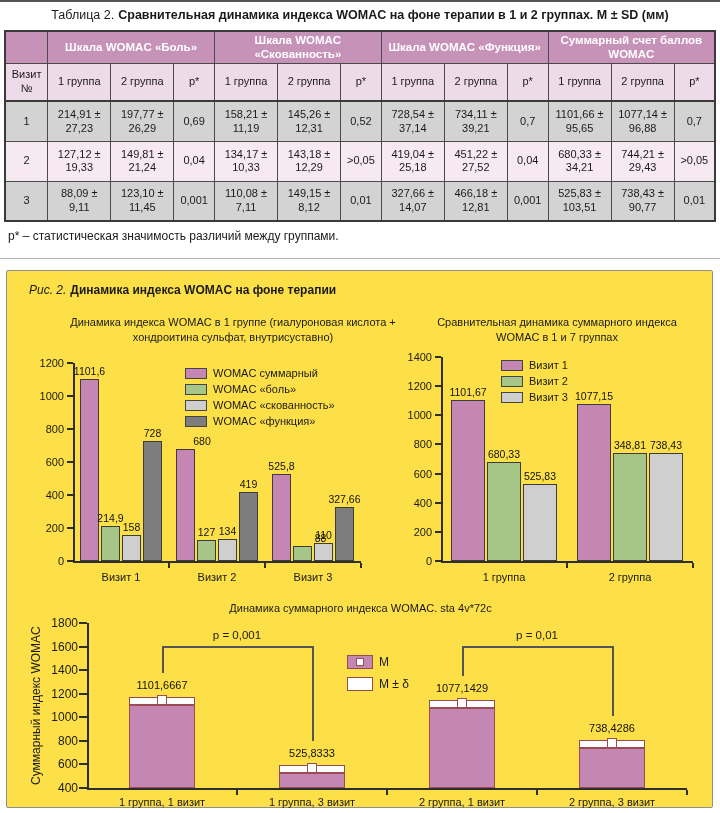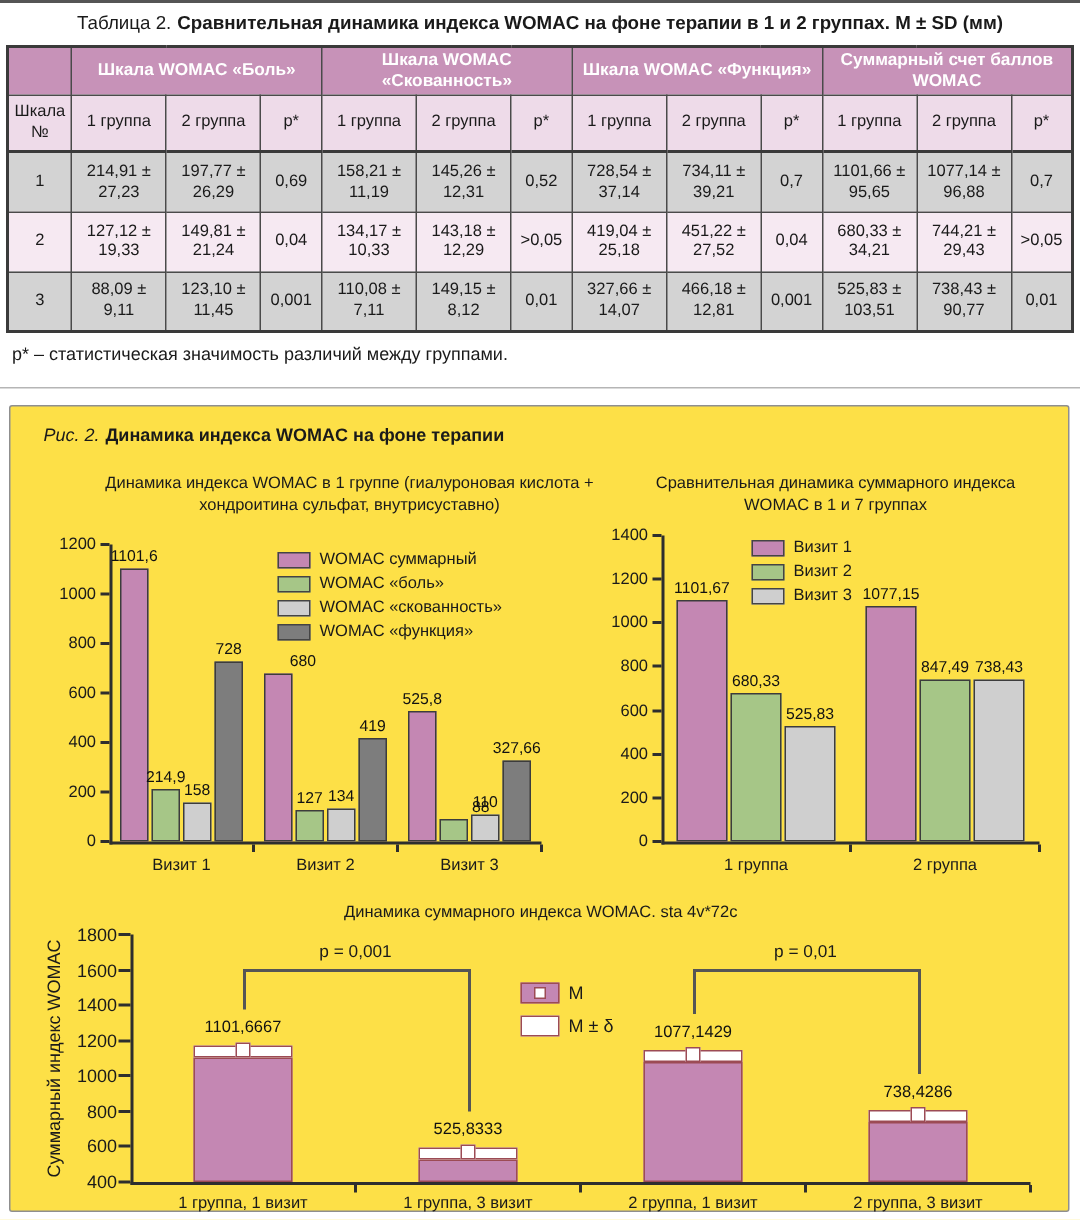--- a/index.html
+++ b/index.html
@@ -88,21 +88,21 @@
       </colgroup>
       <thead>
         <tr>
           <th class="ghead corner"></th>
           <th class="ghead" colspan="3">Шкала WOMAC «Боль»</th>
           <th class="ghead" colspan="3">Шкала WOMAC «Скованность»</th>
           <th class="ghead" colspan="3">Шкала WOMAC «Функция»</th>
           <th class="ghead" colspan="3">Суммарный счет баллов WOMAC</th>
         </tr>
         <tr>
-          <th class="vhead">Шкала №</th>
+          <th class="vhead">Визит №</th>
           <th class="subhead">1 группа</th>
           <th class="subhead">2 группа</th>
           <th class="subhead">р*</th>
           <th class="subhead">1 группа</th>
           <th class="subhead">2 группа</th>
           <th class="subhead">р*</th>
           <th class="subhead">1 группа</th>
           <th class="subhead">2 группа</th>
           <th class="subhead">р*</th>
           <th class="subhead">1 группа</th>
@@ -260,21 +260,21 @@
         <div class="bar-label" style="left: 79px; top: 39.4709px;">1101,67</div>
         <div class="bar" style="left: 98px; top: 114.866px; width: 34px; height: 99.1338px; background: rgb(166, 198, 135);"></div>
         <div class="bar-label" style="left: 115px; top: 100.866px;">680,33</div>
         <div class="bar" style="left: 134px; top: 137.379px; width: 34px; height: 76.6209px; background: rgb(207, 207, 207);"></div>
         <div class="bar-label" style="left: 151px; top: 123.379px; text-align: center;">525,83</div>
         <div class="x-label" style="left: 52px; top: 224px; width: 126px;">1 группа</div>
         <div class="tickmark" style="left: 303px; top: 216px; width: 2px; height: 5px;"></div>
         <div class="bar" style="left: 188px; top: 57.0439px; width: 34px; height: 156.956px; background: rgb(196, 135, 179);"></div>
         <div class="bar-label" style="left: 205px; top: 43.0439px;">1077,15</div>
         <div class="bar" style="left: 224px; top: 105.558px; width: 34px; height: 108.442px; background: rgb(166, 198, 135);"></div>
-        <div class="bar-label" style="left: 241px; top: 91.558px;">847,49</div>
+        <div class="bar-label" style="left: 241px; top: 91.558px;">348,81</div>
         <div class="bar" style="left: 260px; top: 106.4px; width: 34px; height: 107.6px; background: rgb(207, 207, 207);"></div>
         <div class="bar-label" style="left: 277px; top: 92.4002px;">738,43</div>
         <div class="x-label" style="left: 178px; top: 224px; width: 126px;">2 группа</div>
         <div class="legend" style="left: 112px; top: 12px;">
           <div class="legend-item">
             <div class="legend-swatch" style="background: rgb(196, 135, 179);"></div>
             <div class="legend-label">Визит 1</div>
           </div>
           <div class="legend-item">
             <div class="legend-swatch" style="background: rgb(166, 198, 135);"></div>

